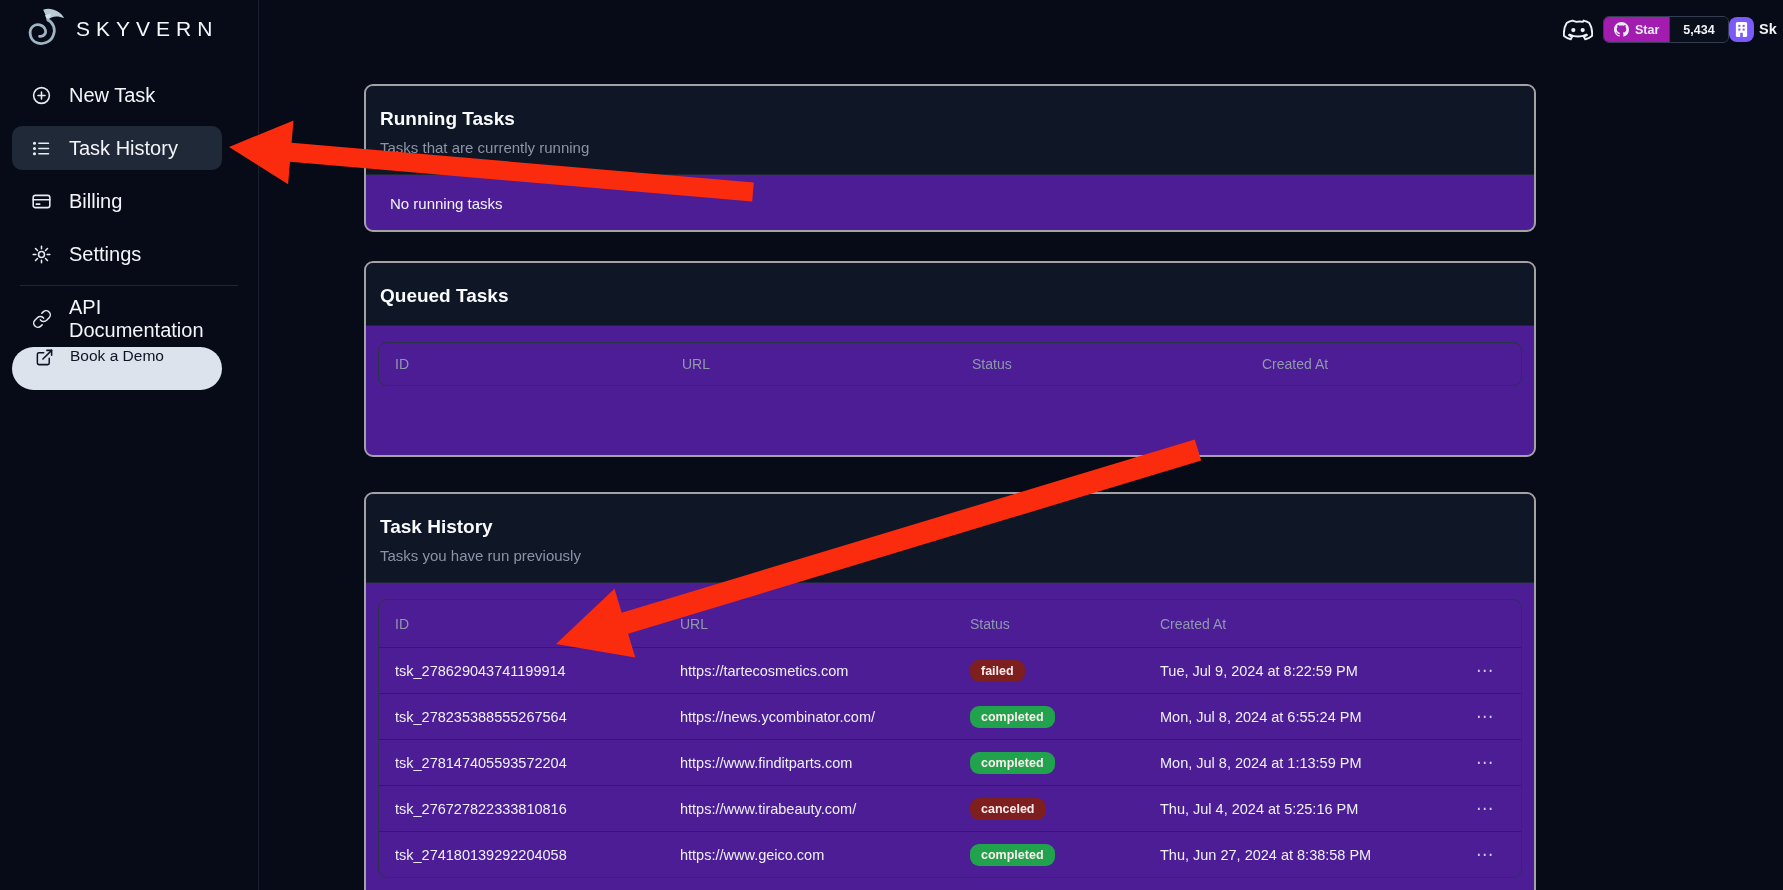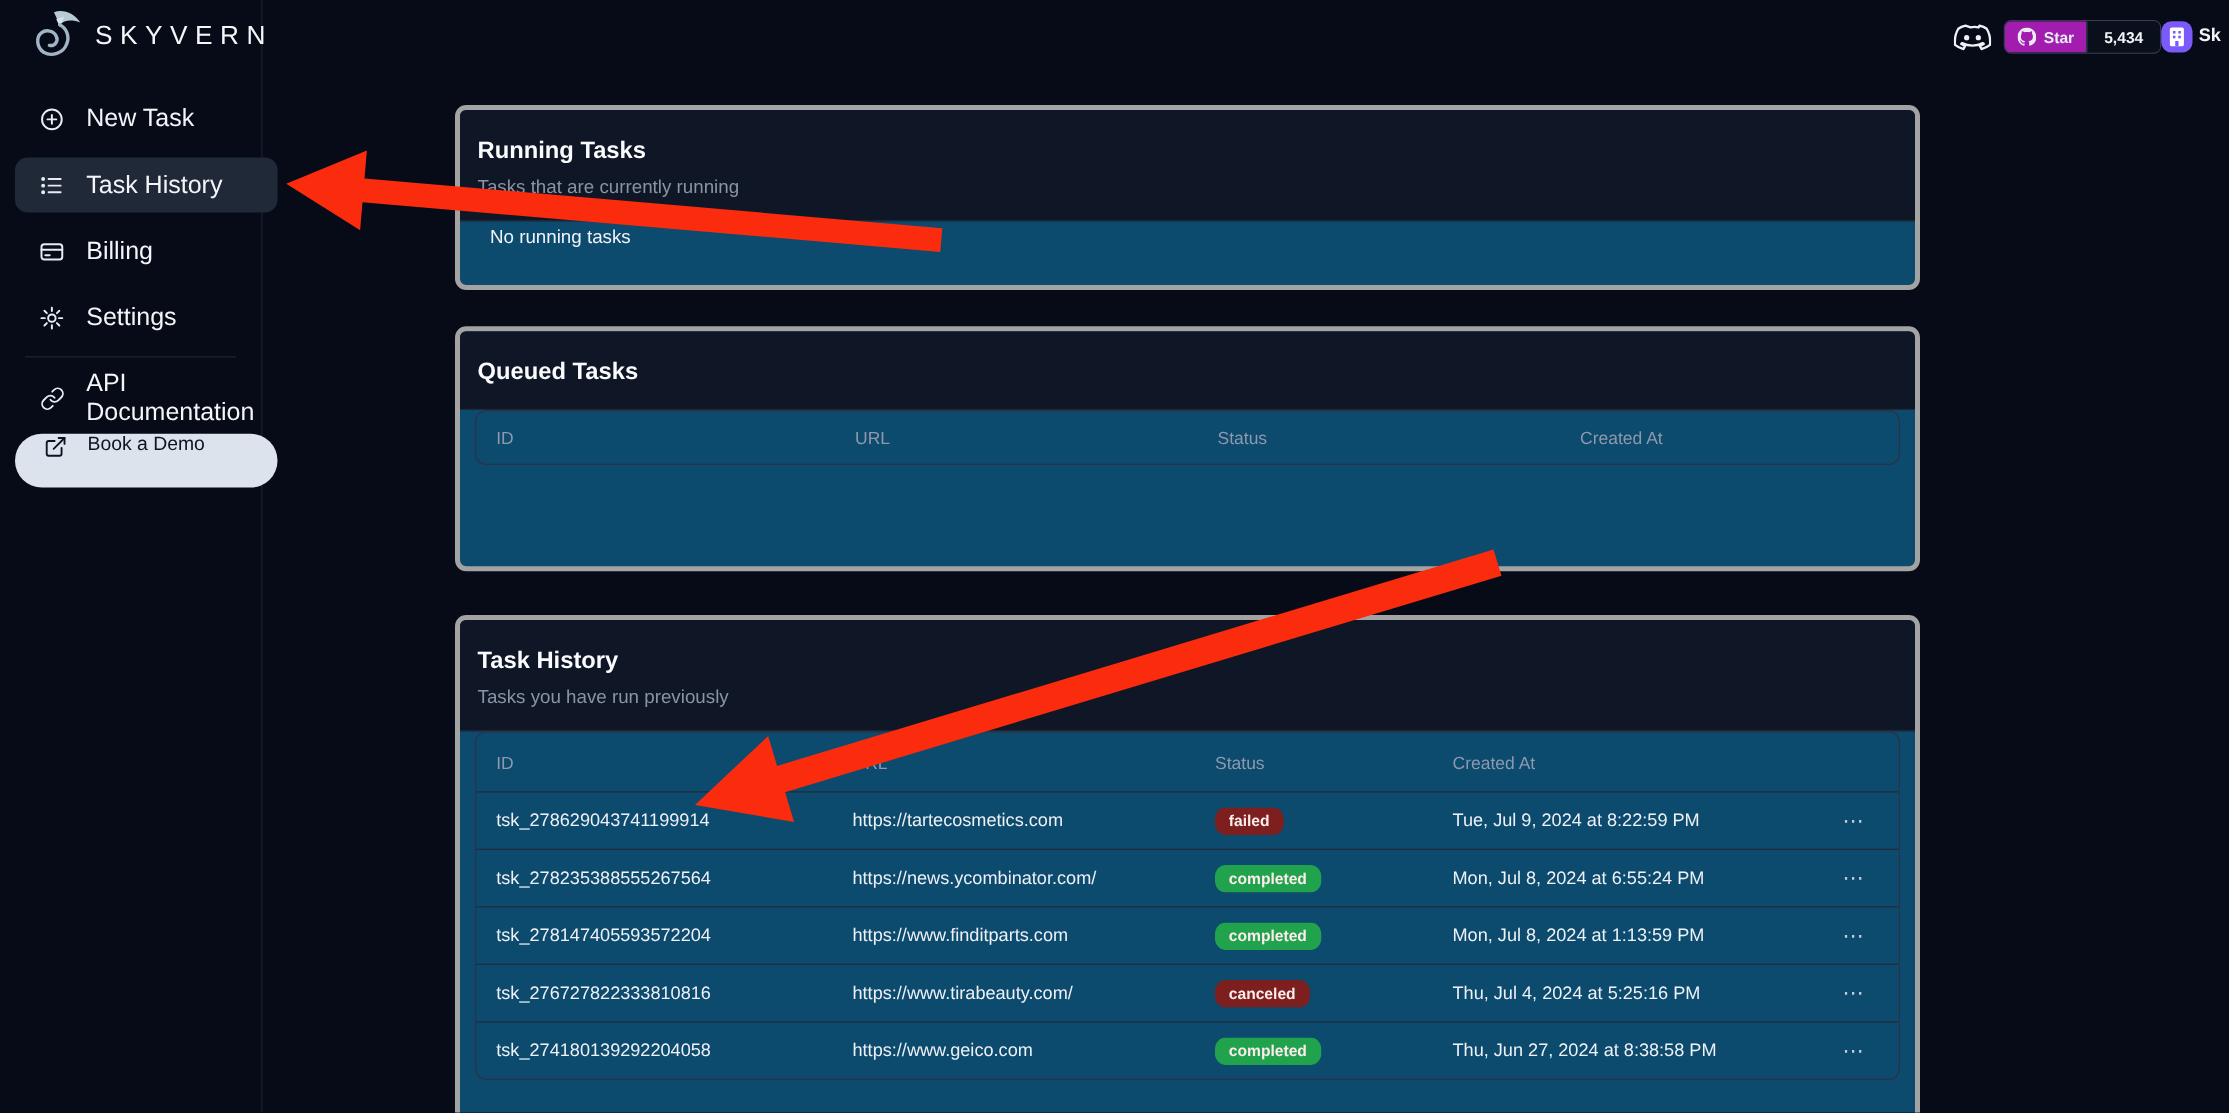--- a/index.html
+++ b/index.html
@@ -4,21 +4,21 @@
 <style>
   * { margin:0; padding:0; box-sizing:border-box; }
   html,body { width:1783px; height:890px; overflow:hidden; }
   body {
     background:#060b17;
     font-family:"Liberation Sans","DejaVu Sans",sans-serif;
     color:#eef1f6;
     position:relative;
   }
   
-  .sidebar { position:absolute; left:0; top:0; width:210px; height:890px;
+  .sidebar { position:absolute; left:0; top:0; width:259px; height:890px;
     border-right:1px solid #1a2130; background:#060b17; z-index:2; }
   .logo { position:absolute; left:22px; top:6px; display:flex; align-items:center; gap:8px; cursor:pointer; }
   .logo-text { font-size:21px; letter-spacing:6px; color:#f5f8fa; font-weight:400; }
   .nav-item { position:absolute; left:12px; width:210px; height:44px; border-radius:10px;
     display:flex; align-items:center; gap:17px; padding-left:19px;
     color:#f3f5f9; font-size:20px; cursor:pointer; }
   .nav-item.selected { background:#202938; }
   .nav-icon { width:21px; height:21px; display:flex; align-items:center; justify-content:center; flex:0 0 auto; }
   .nav-icon svg { stroke:#e8ecf2; fill:none; stroke-width:1.8; stroke-linecap:round; stroke-linejoin:round; }
   .side-divider { position:absolute; left:20px; right:20px; top:285px; height:1px; background:#1e2533; }
@@ -32,27 +32,27 @@
   .gh-widget { position:absolute; left:1357px; top:16px; height:27px; display:flex; align-items:stretch;
     border:1px solid #353e50; border-radius:6px; overflow:hidden; cursor:pointer; font-size:12.5px; font-weight:700; }
   .gh-star { background:#a21caf; display:flex; align-items:center; gap:6px; padding:0 10px; color:#e8ecf2; }
   .gh-count { background:#0a101b; display:flex; align-items:center; padding:0 13px; color:#f2f4f8; border-left:1px solid #353e50; }
   .avatar { position:absolute; left:1483px; top:17px; width:25px; height:25px; border-radius:8px;
     background:#7a5bfa; display:flex; align-items:center; justify-content:center; cursor:pointer; }
   .user-label { position:absolute; left:1513px; top:21px; font-size:14.5px; font-weight:600; color:#f2f4f8;
     white-space:nowrap; cursor:pointer; }
   
   .main { position:absolute; left:246px; top:0; right:0; height:890px; overflow:hidden; }
-  .card { position:absolute; left:118px; width:1172px; border:4px solid #a3a3a3; border-radius:9px;
-    background:#0c4a6e; overflow:hidden; }
+  .card { position:absolute; left:118px; width:1172px; border:2px solid #a3a3a3; border-radius:9px;
+    background:#4c1d95; overflow:hidden; }
   .card-head { background:#0f1626; border-bottom:1px solid #1f2737; padding:22px 24px 18px 14px; }
   .card-head { padding-left:14px; }
   .card-title { font-size:19px; font-weight:700; color:#fafbfd; }
   .card-sub { font-size:15px; color:#8a94a6; margin-top:9px; }
-  .card-body { padding:0 12px; }
+  .card-body { padding:16px 12px; }
   .empty-text { font-size:15px; color:#f2f4f8; padding:4px 12px 6px 12px; }
   .inner-table { border:1px solid #2a3446; border-radius:9px; overflow:hidden; }
   .thead, .trow { display:grid; align-items:center; }
   .q-grid { grid-template-columns:287px 290px 290px 1fr; }
   .h-grid { grid-template-columns:285px 290px 190px 290px 1fr; }
   .thead { height:42px; color:#8e99ad; font-size:14px; }
   .h-grid.thead { height:47px; }
   .cell { padding-left:16px; white-space:nowrap; overflow:hidden; }
   .trow { border-top:1px solid #222b3c; font-size:14.5px; color:#eef1f6; min-height:46px; cursor:pointer; }
   .badge { display:inline-block; padding:4px 11px; border-radius:9px; font-size:12.5px; font-weight:700; color:#fdecec; }

